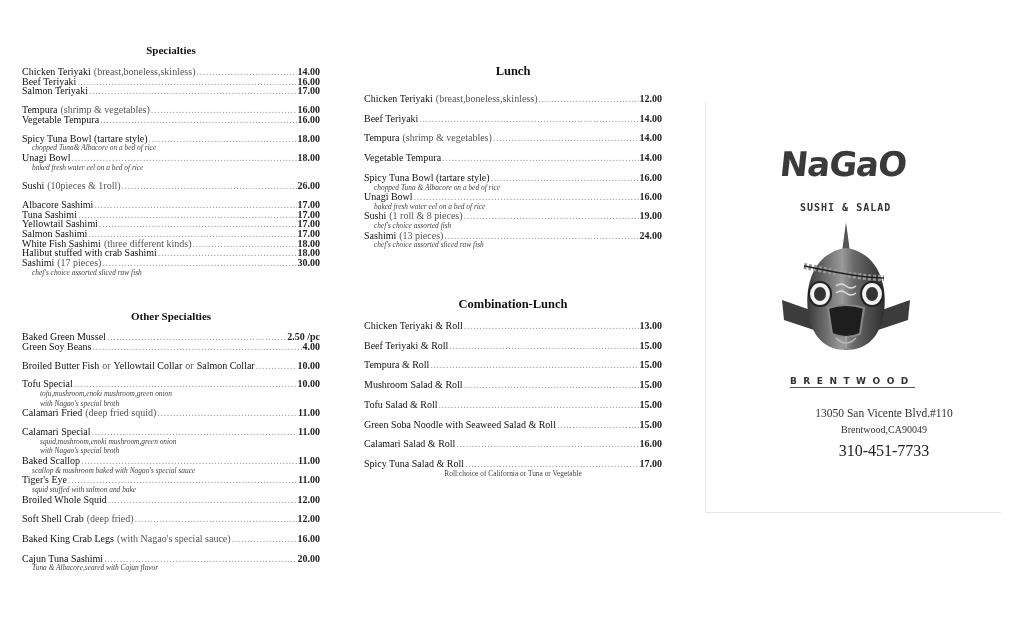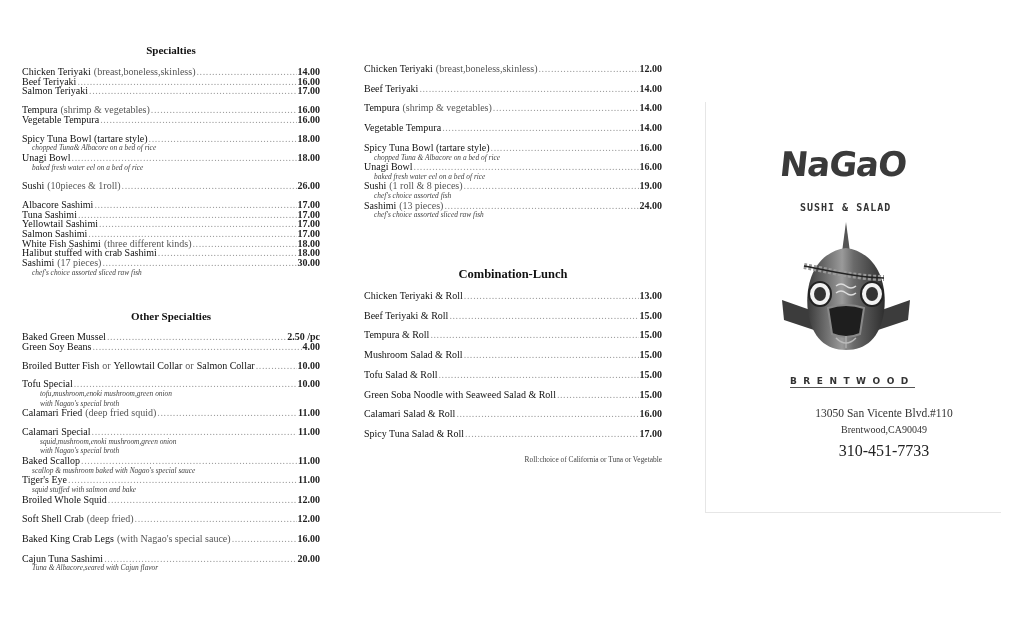--- a/index.html
+++ b/index.html
@@ -53,22 +53,22 @@
   .desc.deep { padding-left: 18px; }
 
   .gap { height: 9px; }
   .mid-row { margin-bottom: 10px; }
   .mid-row.tight { margin-bottom: 0; }
 
   .footnote {
     font-family: "Liberation Serif", serif;
     font-size: 7.4px;
     color: #444;
-    text-align: right;
-    margin-top: 16px;
+    text-align: center;
+    margin-top: 0;
   }
 
   
   .brand-panel {
     position: absolute;
     left: 705px; top: 102px;
     width: 296px; height: 411px;
     border-left: 1px solid #e6e6e6;
     border-bottom: 1px solid #e6e6e6;
   }
@@ -287,20 +287,21 @@
   <div class="gap" style="height:10px;"></div>
   <div class="row">
       <span class="name">Cajun Tuna Sashimi</span>
       <span class="dots"></span>
       <span class="price">20.00</span>
     </div>
   <div class="desc">Tuna &amp; Albacore,seared with Cajun flavor</div>
 </div>
 
 <div class="col col-mid">
+  <div class="section-title" style="margin-bottom:15px;">Lunch</div>
 
   <div class="row mid-row">
       <span class="name">Chicken Teriyaki</span>
       <span class="note">(breast,boneless,skinless)</span>
       <span class="dots"></span>
       <span class="price">12.00</span>
     </div>
   <div class="row mid-row">
       <span class="name">Beef Teriyaki</span>
       <span class="dots"></span>

